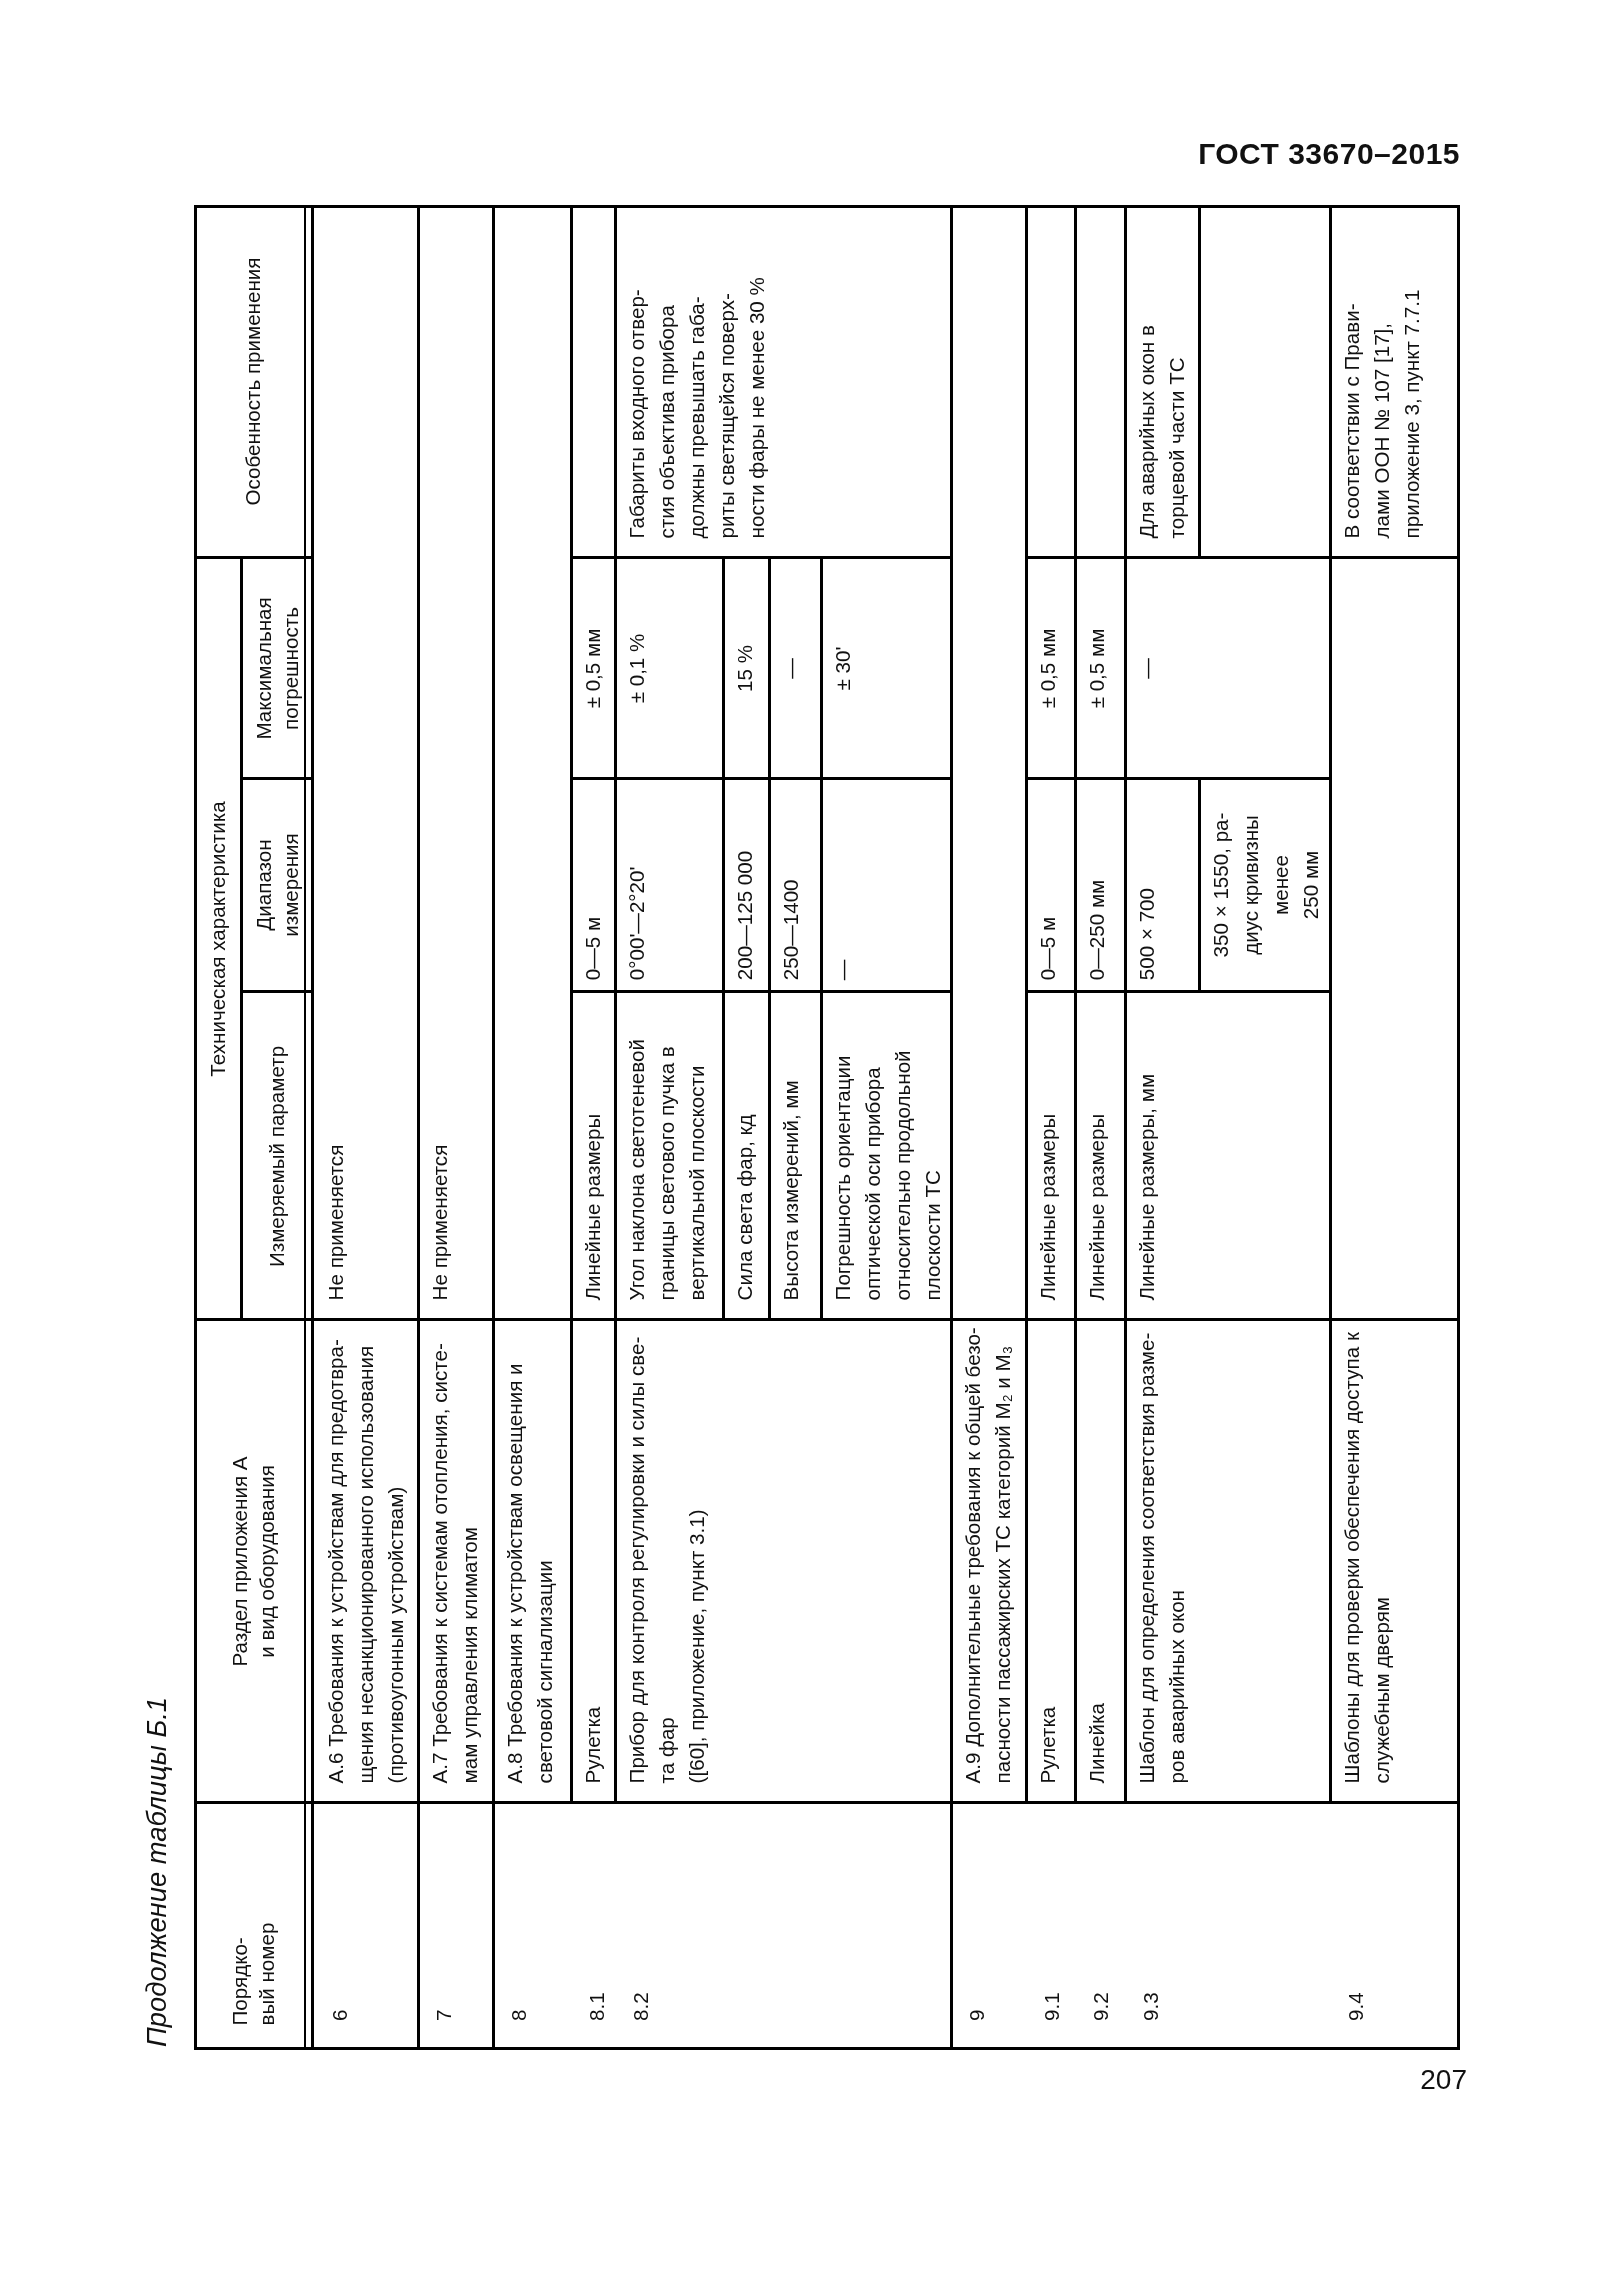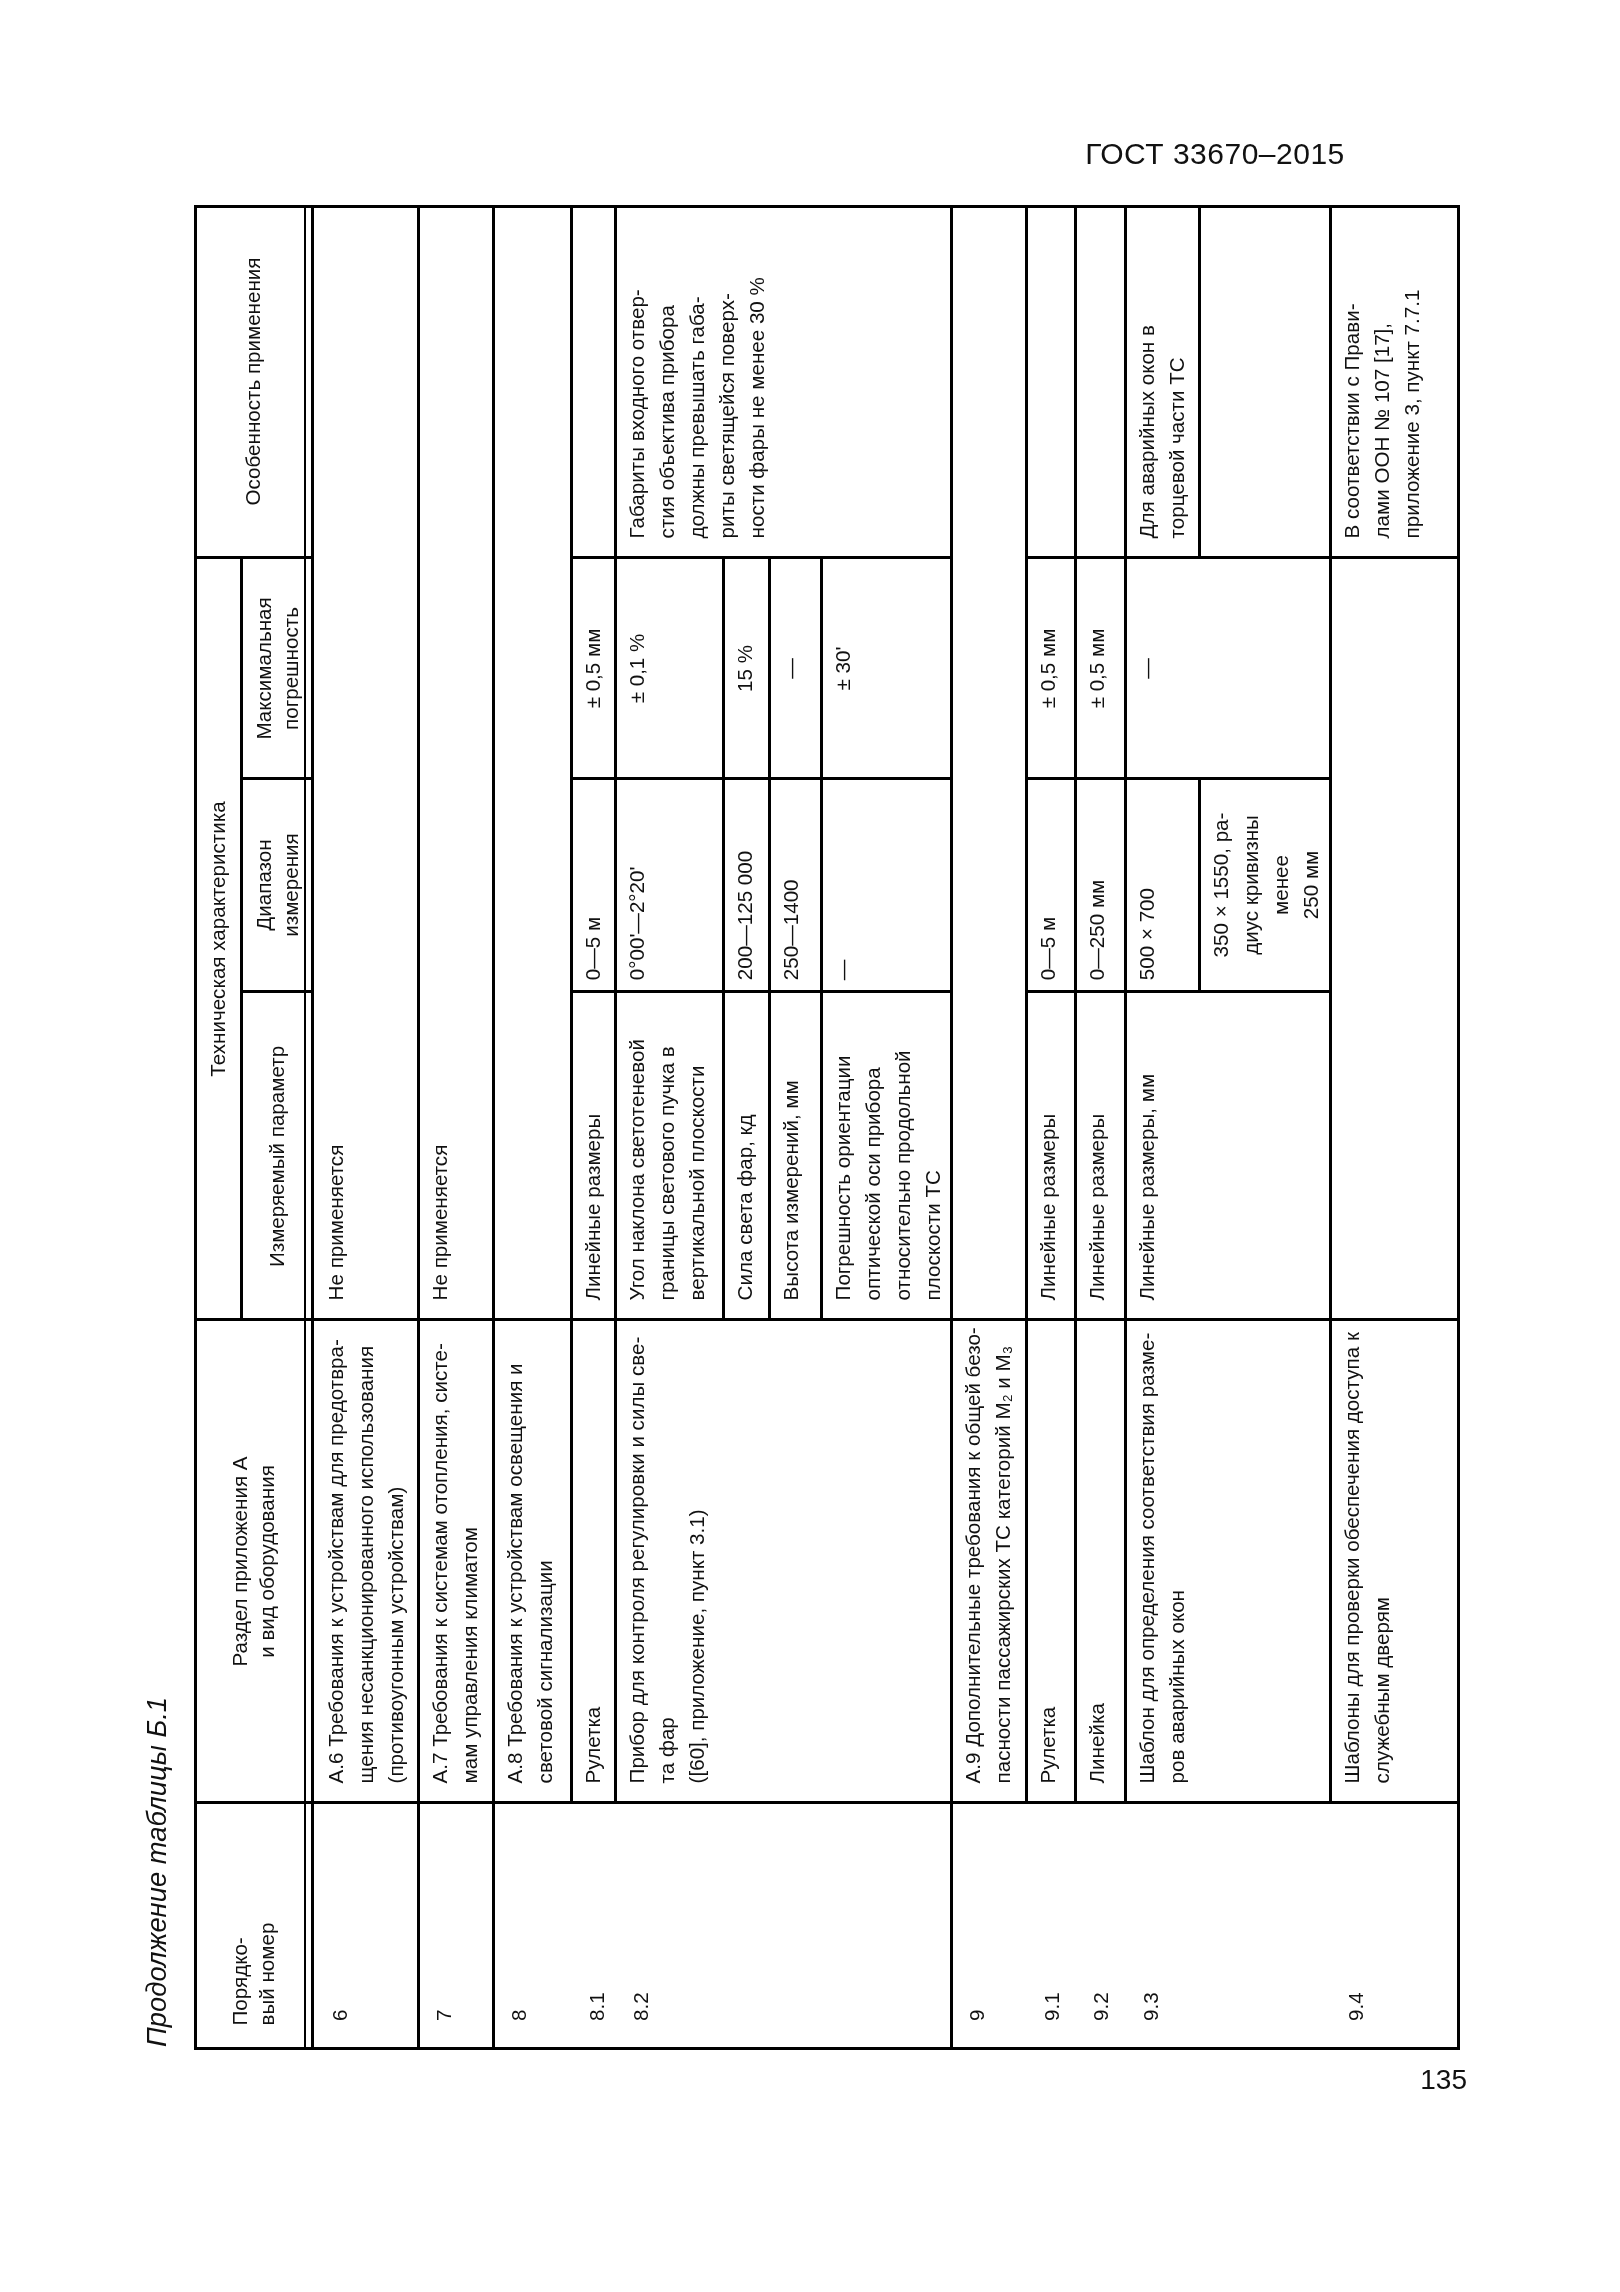--- a/index.html
+++ b/index.html
@@ -1,19 +1,19 @@
 <!DOCTYPE html>
 <html><head>
 <meta charset="utf-8">
 <style>
   html,body{margin:0;padding:0;background:#e8e8e8;}
   .page{position:relative;width:1620px;height:2293px;background:#ffffff;overflow:hidden;
         font-family:"Liberation Sans","DejaVu Sans",sans-serif;color:#111;}
-  .doc-header{position:absolute;top:137px;left:970px;width:490px;text-align:center;
-        font-size:30px;font-weight:normal;letter-spacing:0.5px;}
+  .doc-header{position:absolute;top:137px;left:970px;width:490px;text-align:right;
+        font-size:30px;font-weight:bold;letter-spacing:0.5px;}
   .page-number{position:absolute;top:2064px;left:1264px;width:203px;text-align:right;font-size:28px;}
   .caption-rot{position:absolute;left:141px;top:2047px;transform:rotate(-90deg);
         transform-origin:0 0;font-size:27.4px;font-style:italic;white-space:pre;}
   
   .table-rot{position:absolute;left:194px;top:2050px;width:1845px;height:1266px;
         transform:rotate(-90deg);transform-origin:0 0;}
   .hl,.vl{position:absolute;background:#000;}
   .cell{position:absolute;box-sizing:border-box;font-size:20.6px;line-height:30px;
         white-space:pre;overflow:hidden;padding:6.9px 7.8px 0 19.6px;text-align:left;}
   .hcell{position:absolute;box-sizing:border-box;font-size:20.6px;line-height:27.4px;
@@ -24,21 +24,21 @@
   .err{text-align:center;padding-left:3.9px;padding-right:3.9px;}
   .ctr{text-align:center;}
   .numhdr{justify-content:flex-start;padding-left:24.5px;text-align:left;}
 </style>
 </head>
 <body>
 
 <div class="page">
 
   <div class="doc-header">ГОСТ 33670–2015</div>
-  <div class="page-number">135</div>
+  <div class="page-number">207</div>
   <div class="caption-rot">Продолжение таблицы Б.1</div>
 
   <div class="table-rot">
 
     <div class="hl" style="left:0;top:0;width:1845px;height:2.9px;"></div>
     <div class="hl" style="left:0;top:1263px;width:1845px;height:2.9px;"></div>
     <div class="vl" style="left:0;top:0;width:2.9px;height:1266px;"></div>
     <div class="vl" style="left:1842px;top:0;width:2.9px;height:1266px;"></div>
 
     <div class="vl" style="left:246px;top:0;width:2.9px;height:1266px;"></div>

